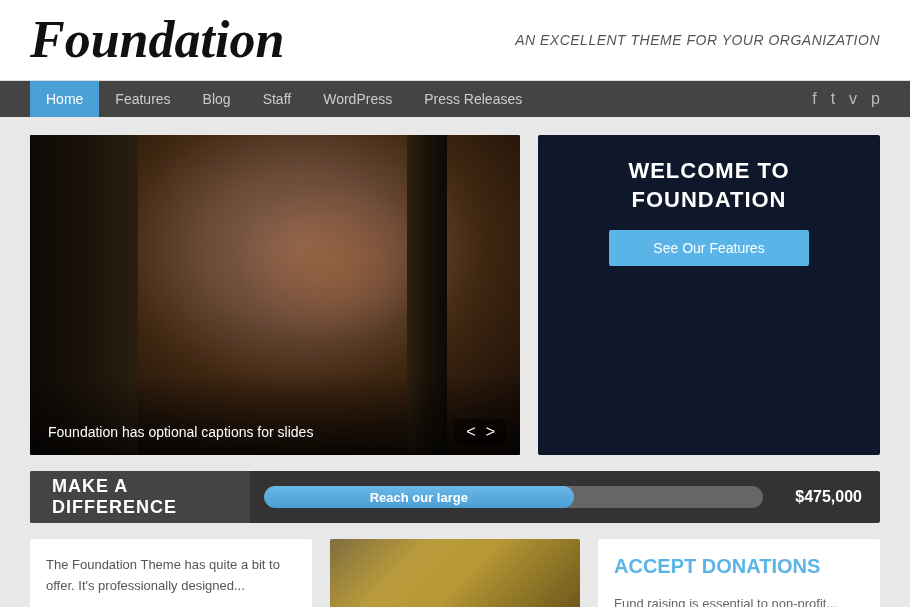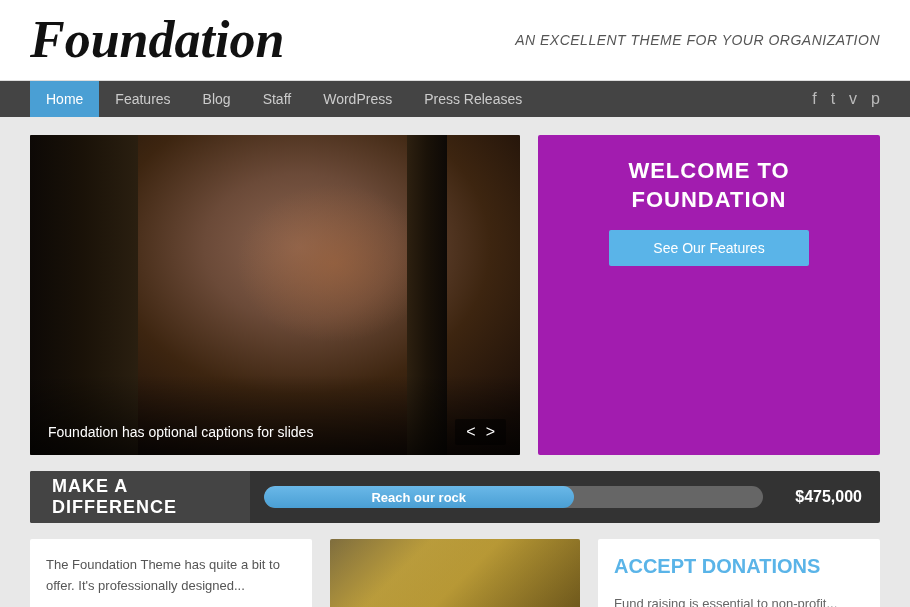--- a/index.html
+++ b/index.html
@@ -169,21 +169,21 @@
     .slide-nav-btn {
       color: #fff;
       font-size: 16px;
       cursor: pointer;
       padding: 0 3px;
     }
 
     
     .welcome-box {
       flex: 1;
-      background: #a21caf;
+      background: #0f172a;
       color: #fff;
       padding: 22px 20px;
       border-radius: 2px;
       display: flex;
       flex-direction: column;
       align-items: center;
       text-align: center;
       height: 320px;
     }
     .welcome-title {
@@ -375,21 +375,21 @@
       <button class="see-features-btn">See Our Features</button>
     </div>
 
   </div>
 
   <div class="fundraising-bar">
     <div class="make-diff-label">MAKE A DIFFERENCE</div>
     <div class="progress-area">
       <div class="progress-bar-bg">
         <div class="progress-bar-fill" style="width: 62%;">
-          <span class="progress-label">Reach our rock</span>
+          <span class="progress-label">Reach our large</span>
         </div>
       </div>
     </div>
     <div class="goal-amount">$475,000</div>
   </div>
 
   <div class="bottom-cards">
 
     <div class="card">
       <span>The Foundation Theme has quite a bit to offer. It's professionally designed...</span>

